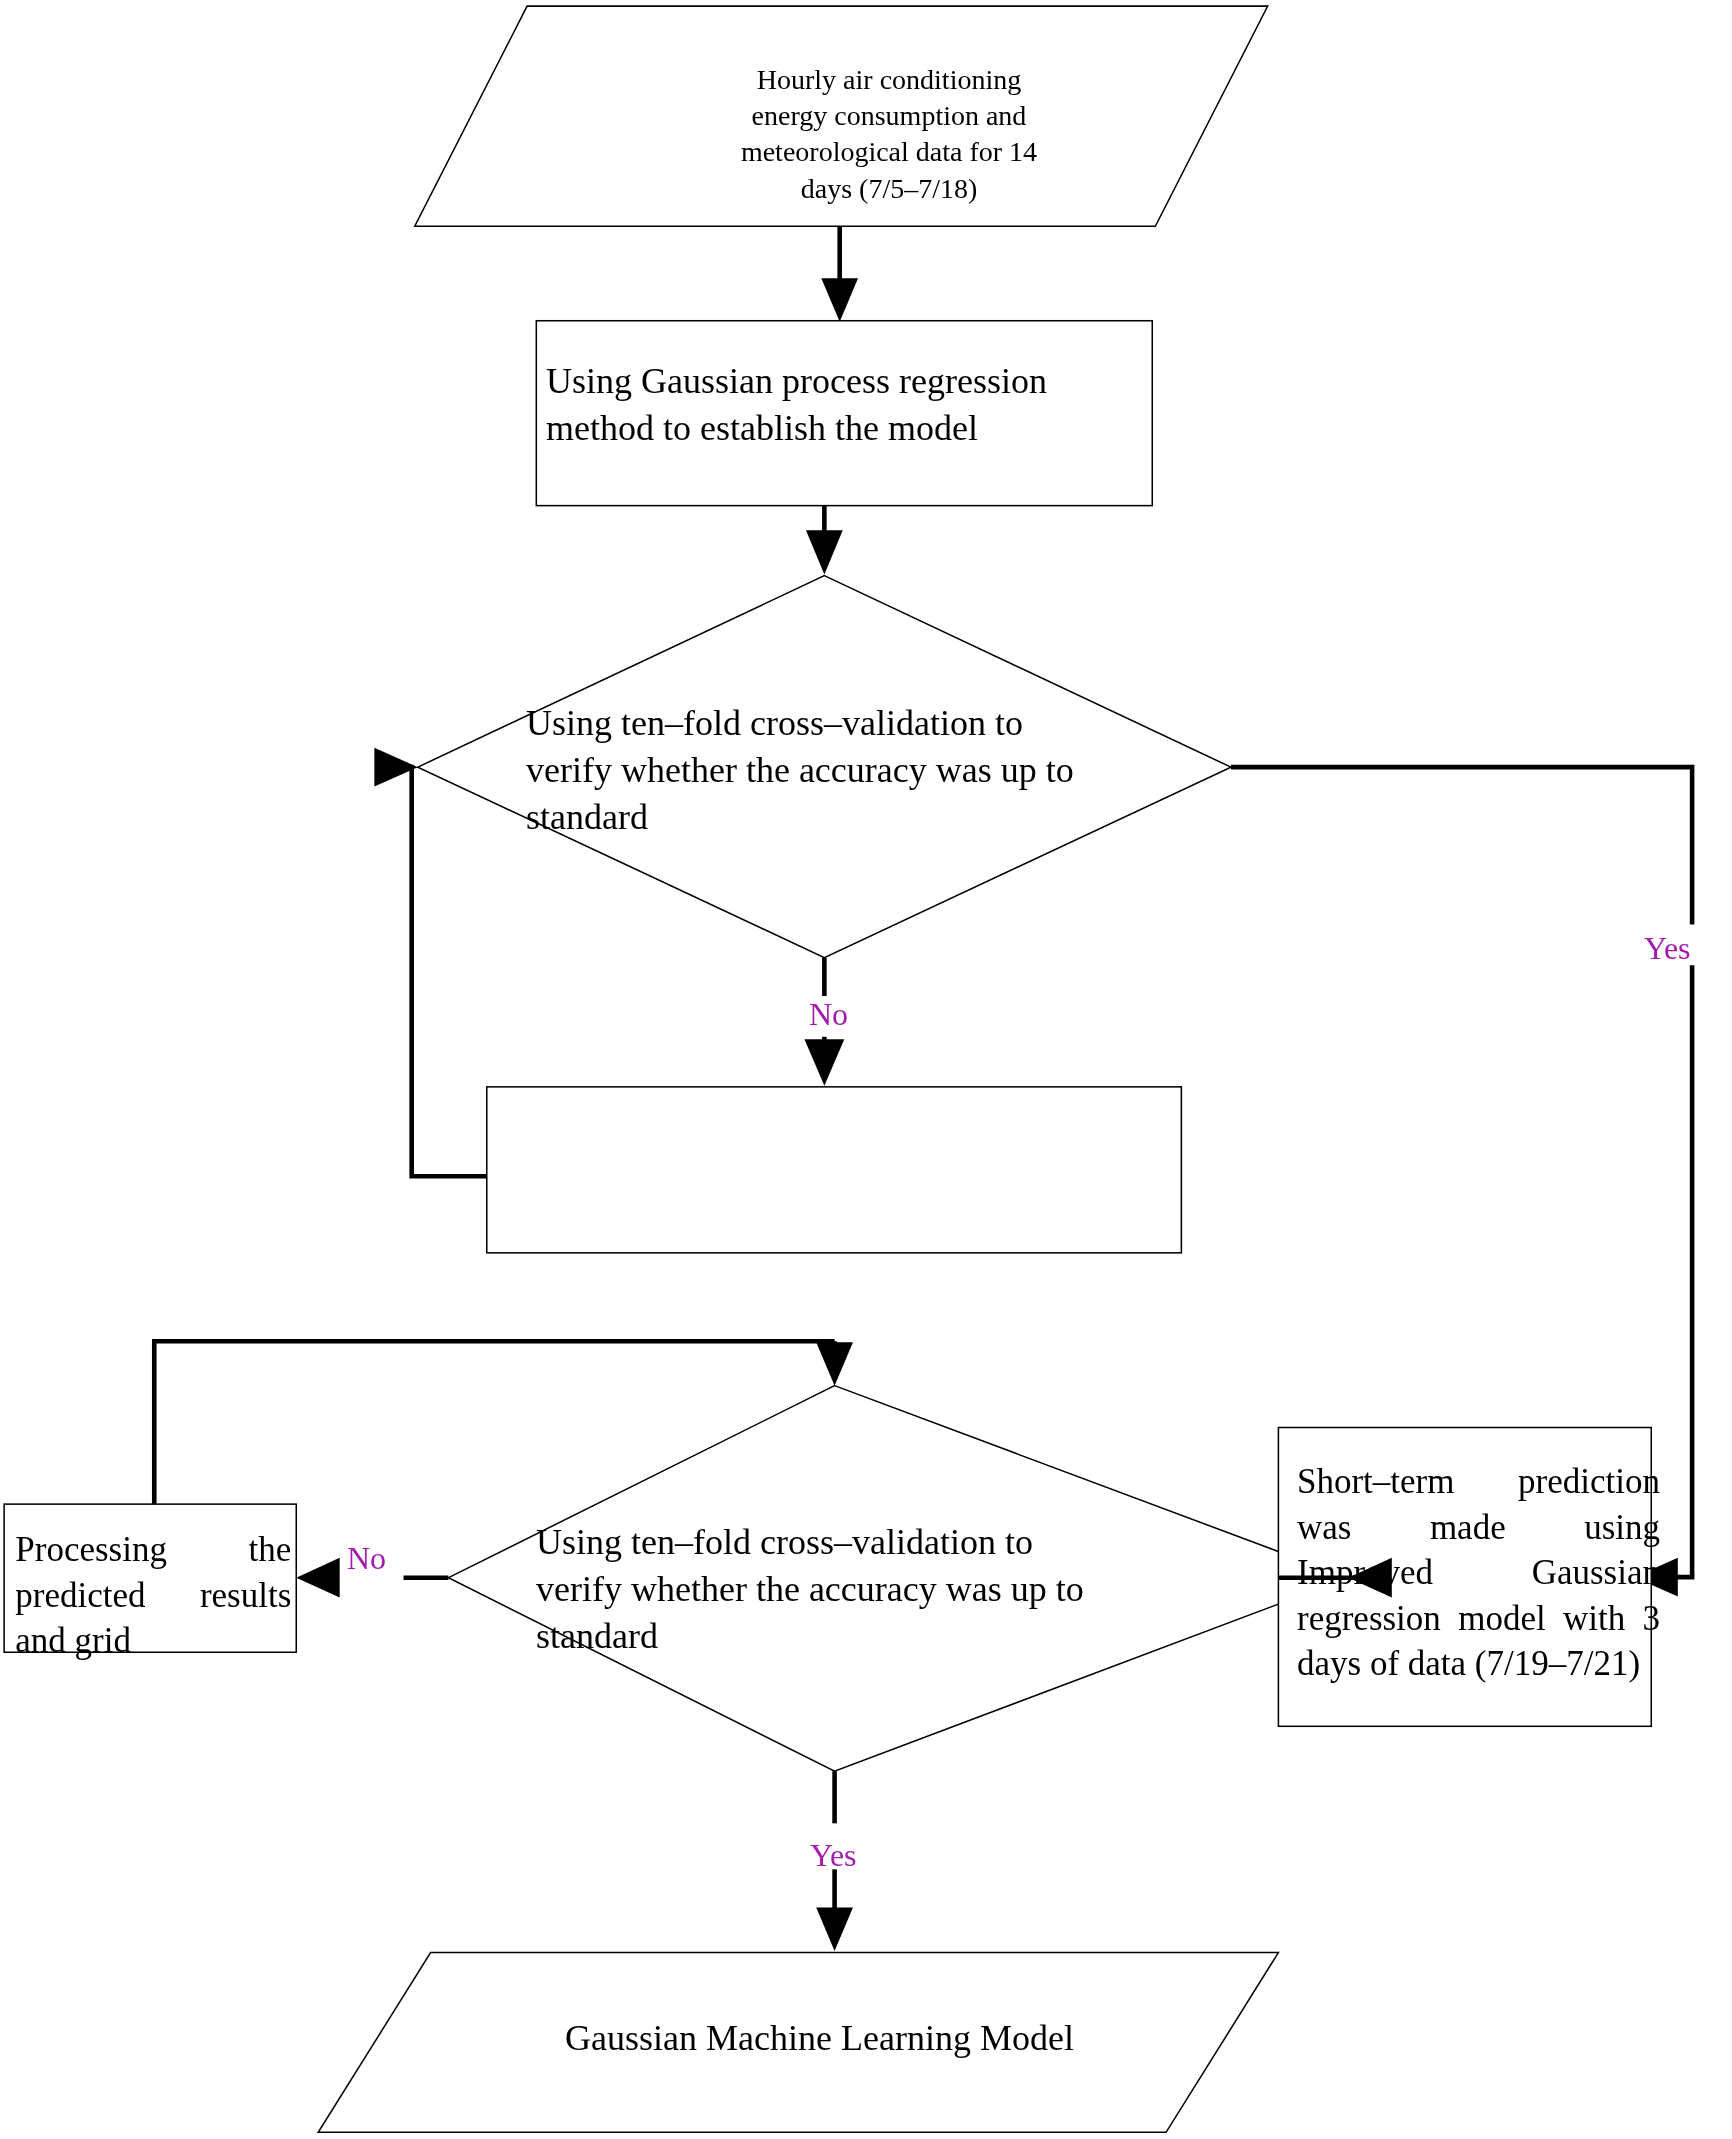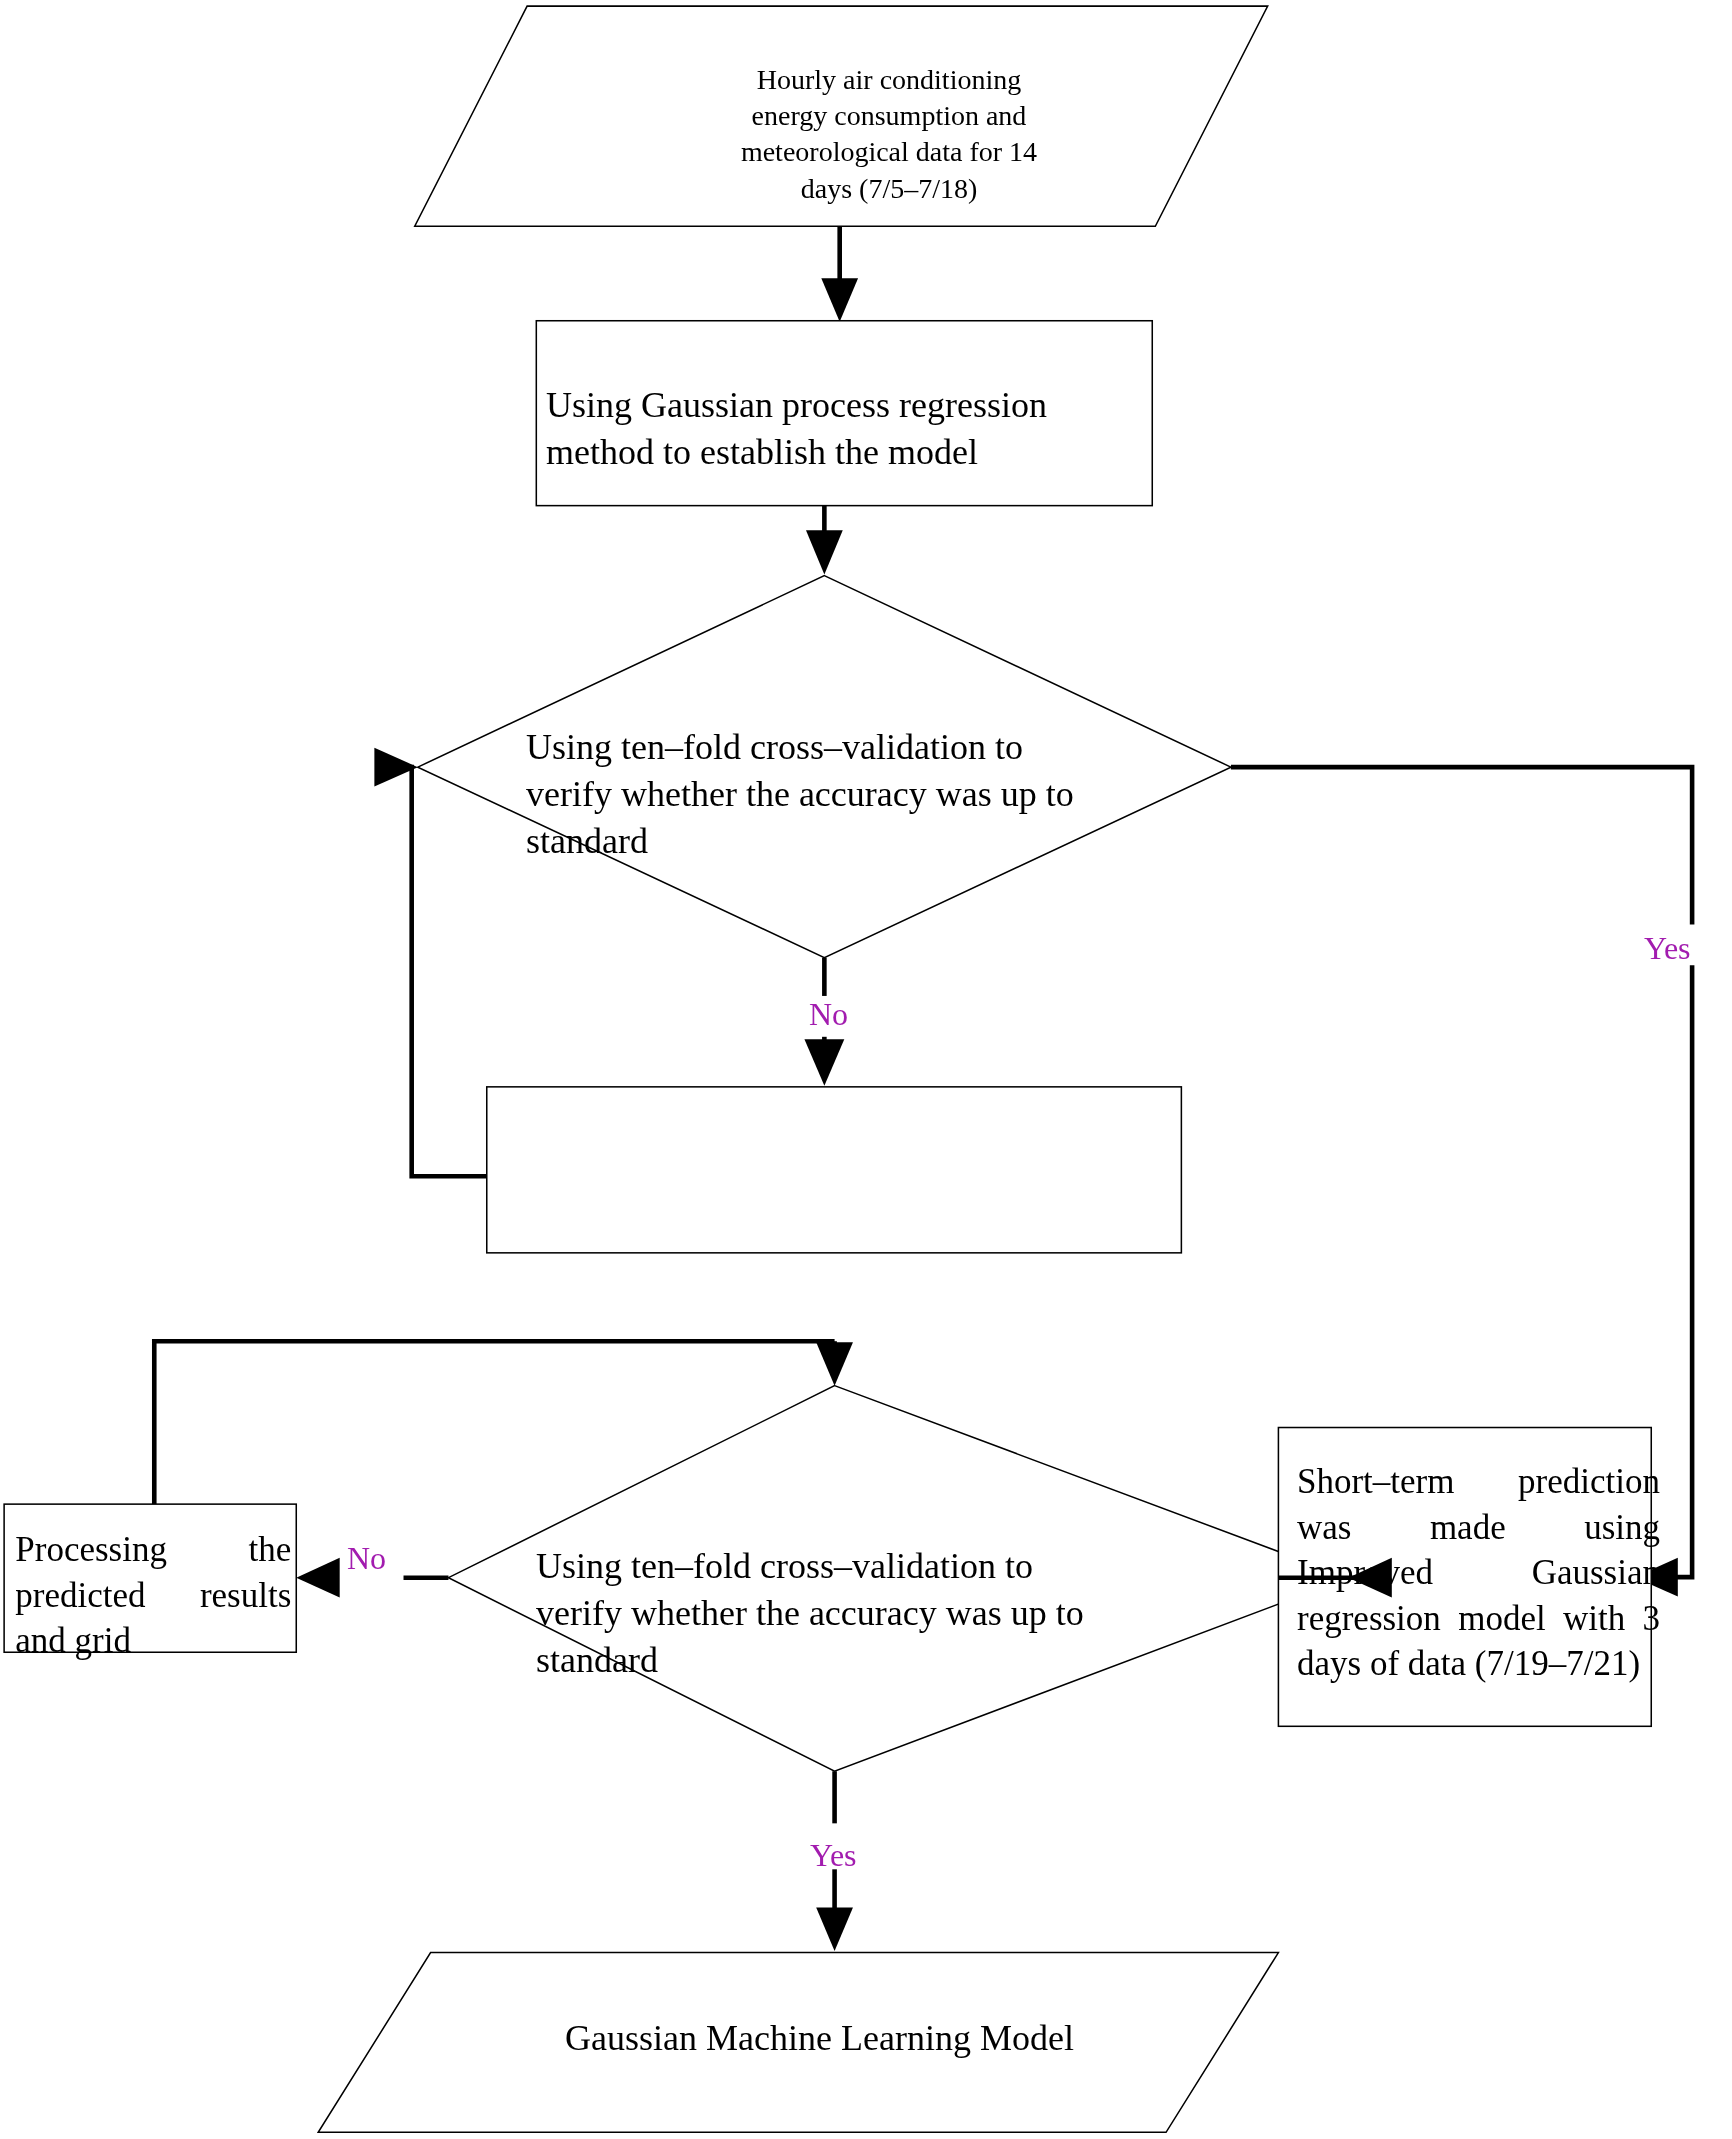--- a/index.html
+++ b/index.html
@@ -51,21 +51,21 @@
   }
   .edge-label {
     position: absolute;
     color: #a21caf;
     font-family: "Liberation Serif", "DejaVu Serif", serif;
     font-size: 32px;
     line-height: 1;
     white-space: nowrap;
   }
   .t-center { text-align: center; }
-  .t-left   { text-align: left; margin-top: 24px; }
+  .t-left   { text-align: left; }
   .t-just   { text-align: justify; text-align-last: left; }
 
   
   #txt-input-data {
     left: 552px; top: 25.5px; width: 674px;
     font-size: 28px; text-align: center; margin-top: 36px;
   }
   #txt-model-build {
     left: 546px; top: 358px; width: 603px;
     font-size: 36px; text-align: left;

